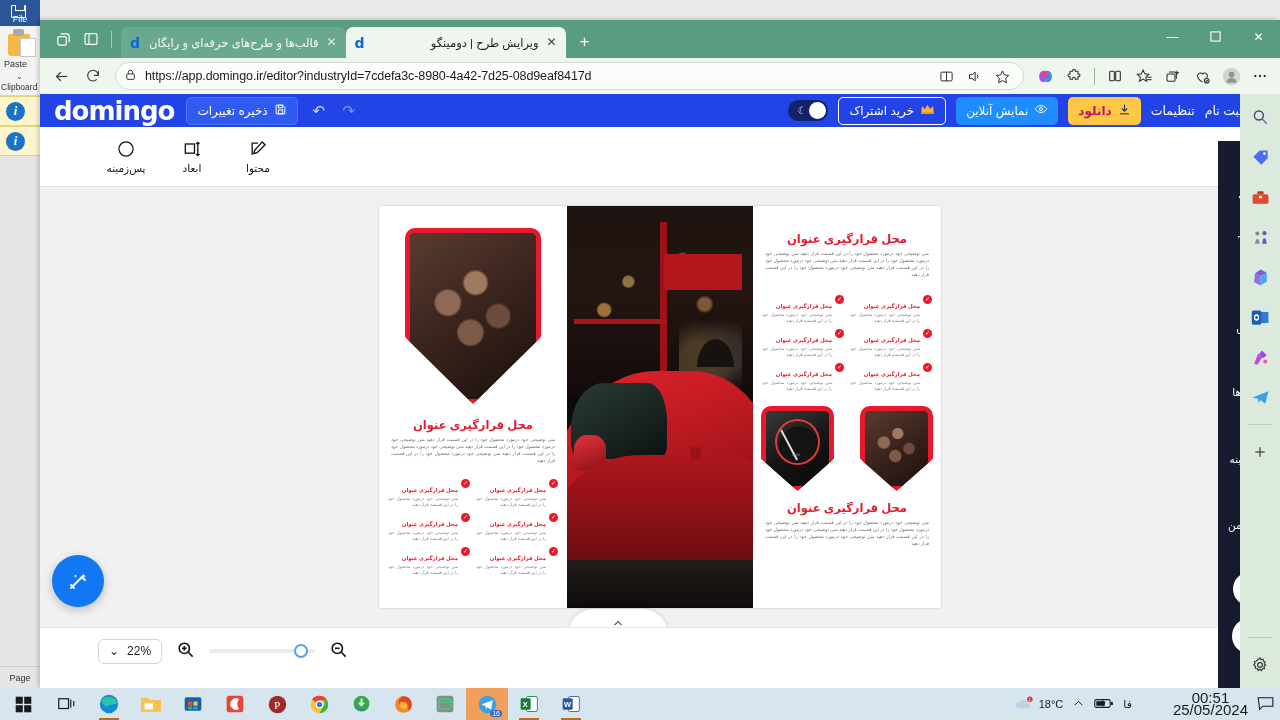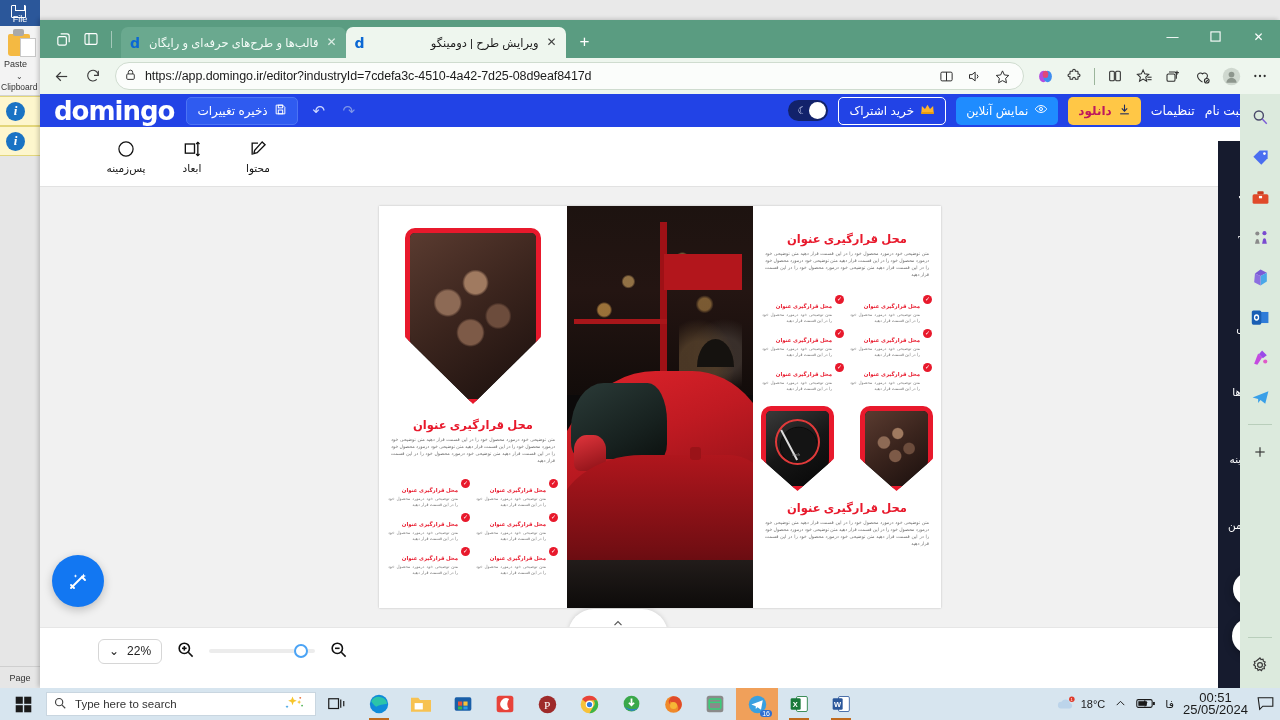--- a/index.html
+++ b/index.html
@@ -181,21 +181,21 @@
   .rail-i { width:26px; height:26px; display:flex; align-items:center; justify-content:center; }
   .rail-sep { width:24px; height:1px; background:#b9cebb; }
 
   
   #taskbar { position:absolute; left:0; bottom:0; width:1280px; height:32px; background:#d7e5ef; display:flex; align-items:center; z-index:10; }
   .tb-start { width:46px; display:flex; align-items:center; justify-content:center; }
   #tbsearch { width:270px; height:24px; background:#fff; border:1px solid #c9d6e0; display:flex; align-items:center; gap:8px; padding:0 6px; font-size:11.5px; color:#333; }
   .tb-icon { width:42px; height:32px; display:flex; align-items:center; justify-content:center; position:relative; }
   .tb-icon.active-orange { background:#f0a05a; }
   .tray { margin-left:auto; display:flex; align-items:center; gap:9px; padding-right:6px; font-size:11px; color:#1b1b1b; }
-  .clock { text-align:center; line-height:12px; font-size:13px; }
+  .clock { text-align:center; line-height:12px; font-size:15px;margin-left:32px; }
 
   .badge { position:absolute; right:6px; bottom:3px; background:#2f6fd0; color:#fff; font-size:7px; border-radius:6px; padding:0 2px; }
   .underline { position:absolute; bottom:0; left:11px; width:20px; height:2px; background:#c06a1c; }
 </style>
 </head>
 <body>
 
 <div id="word-bg">
   <div class="w-title">
     <span class="w-save"></span>
@@ -275,21 +275,21 @@
           <polyline points="20,4 20,11 13.5,11"></polyline>
         </svg>
     </div>
     <div id="omnibox">
       <span>
         <svg width="13" height="13" viewBox="0 0 24 24" fill="none" stroke="#333" stroke-width="1.8">
             <rect x="5" y="11" width="14" height="10" rx="2"></rect>
             <path d="M8 11V8a4 4 0 0 1 8 0v3"></path>
           </svg>
       </span>
-      <span class="url">https://app.domingo.ir/editor?industryId=7cdefa3c-4510-4a42-7d25-08d9eaf8417d</span>
+      <span class="url">https://app.domingo.ir/editor?industryId=7cdefa3c-8980-4a42-7d25-08d9eaf8417d</span>
       <span style="margin-left:auto; display:flex; gap:2px;">
         <span class="obtn">
           <svg width="15" height="15" viewBox="0 0 24 24" fill="none" stroke="currentColor" stroke-width="1.6">
               <rect x="3" y="5" width="18" height="14" rx="2"></rect>
               <line x1="12" y1="5" x2="12" y2="19"></line>
             </svg>
         </span>
         <span class="obtn">
           <svg width="15" height="15" viewBox="0 0 24 24" fill="none" stroke="currentColor" stroke-width="1.6">
               <polygon points="4,9 8,9 13,5 13,19 8,15 4,15"></polygon>
@@ -746,38 +746,20 @@
 
 <div id="taskbar">
   <div class="tb-start">
     <svg width="17" height="17" viewBox="0 0 24 24" fill="#1b1b1b">
         <rect x="1" y="1" width="10" height="10"></rect>
         <rect x="13" y="1" width="10" height="10"></rect>
         <rect x="1" y="13" width="10" height="10"></rect>
         <rect x="13" y="13" width="10" height="10"></rect>
       </svg>
   </div>
-  <div id="tbsearch">
-    <span>
-      <svg width="14" height="14" viewBox="0 0 24 24" fill="none" stroke="#444" stroke-width="2">
-          <circle cx="10.5" cy="10.5" r="6.2"></circle>
-          <line x1="15.2" y1="15.2" x2="21" y2="21"></line>
-        </svg>
-    </span>
-    <span>Type here to search</span>
-    <span style="margin-left:auto; padding-right:4px;">
-      <svg width="22" height="16" viewBox="0 0 30 20">
-          <path d="M13 1l1.6 4.2L18.8 7l-4.2 1.7L13 13l-1.7-4.3L7 7l4.3-1.8z" fill="#f7c52b"></path>
-          <path d="M22 6l.8 2 2 .8-2 .8-.8 2-.8-2-2-.8 2-.8z" fill="#f7c52b"></path>
-          <circle cx="23.5" cy="3" r="1.3" fill="#e8733a"></circle>
-          <circle cx="26" cy="13.5" r="1.2" fill="#4caf50"></circle>
-          <path d="M5.5 13l.6 1.5 1.5.6-1.5.6-.6 1.5-.6-1.5L3.4 15l1.5-.6z" fill="#2f9ae0"></path>
-        </svg>
-    </span>
-  </div>
   <div class="tb-icon">
     <svg width="18" height="16" viewBox="0 0 24 20" fill="none" stroke="#1b1b1b" stroke-width="1.6">
         <rect x="1" y="3" width="13" height="13"></rect>
         <line x1="17" y1="4" x2="17" y2="15"></line>
         <line x1="21" y1="6" x2="21" y2="13"></line>
       </svg>
   </div>
 
   <div class="tb-icon">
     <svg width="22" height="22" viewBox="0 0 24 24">

